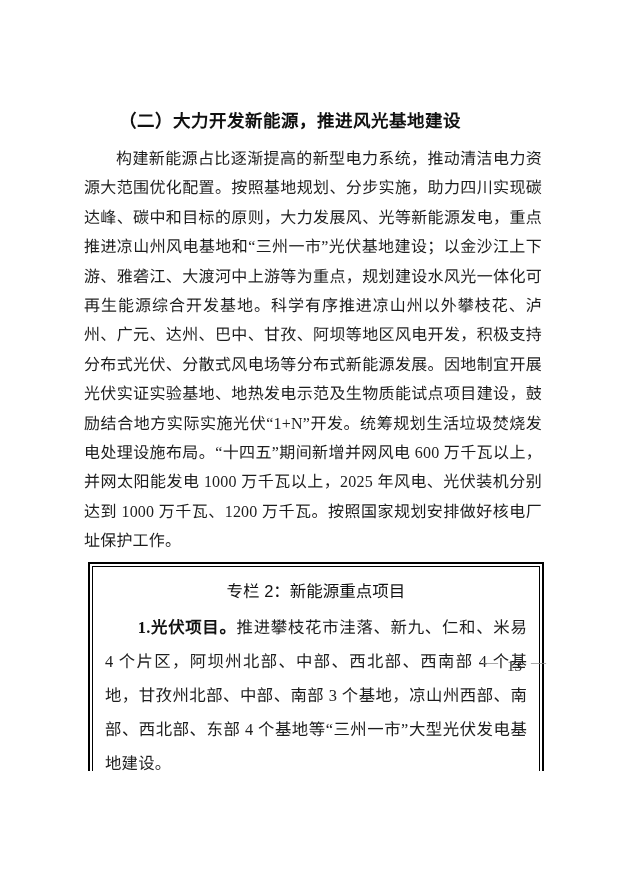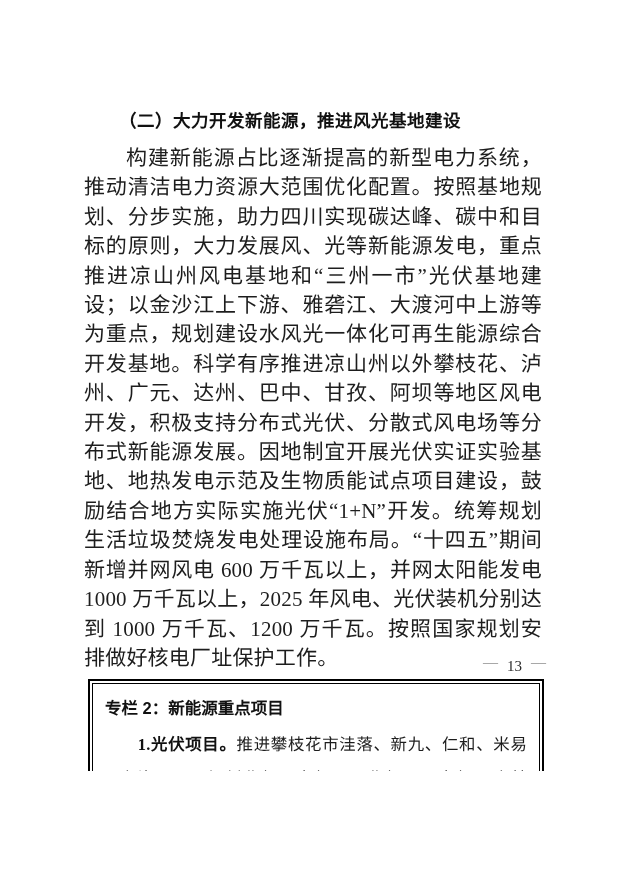--- a/index.html
+++ b/index.html
@@ -23,41 +23,42 @@
     margin: 0 0 8px 0;
     font-size: 17.5px;
     font-weight: 700;
     line-height: 30px;
     text-indent: 2em;
     letter-spacing: 0.5px;
     color: #111111;
   }
   .body-paragraph {
     margin: 0;
-    font-size: 21px;
+    font-size: 16px;
     line-height: 29.4px;
     text-align: justify;
     text-indent: 2em;
     letter-spacing: 0.2px;
     color: #1d1d1d;
   }
   .feature-box {
     margin: 6px 0 0 4px;
     margin-right: -2px;
     border: 2px solid #000000;
     padding: 2px;
     background: #ffffff;
   }
   .feature-box-inner {
     border: 1px solid #000000;
     padding: 9px 12px 12px 12px;
   }
   .feature-box-title {
     margin: 2px 0 7px 0;
-    font-weight: 700;
+    text-align: center;
+    font-weight: 400;
     font-size: 16.5px;
     line-height: 26px;
     font-family: "Liberation Sans", "DejaVu Sans", sans-serif;
     color: #111111;
   }
   .feature-box-paragraph {
     margin: 0;
     font-size: 16.4px;
     line-height: 34px;
     text-align: justify;

